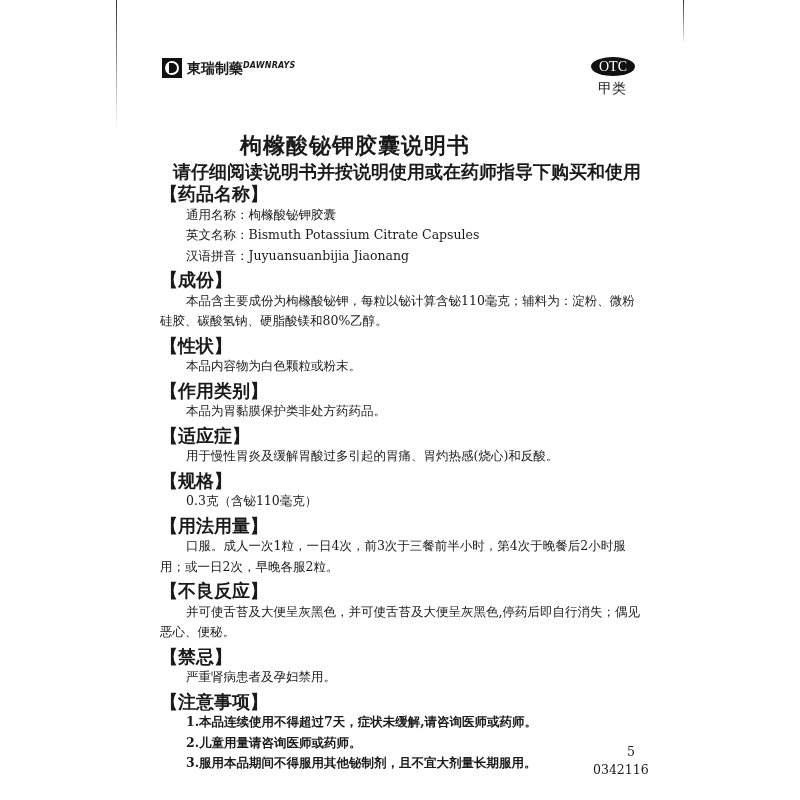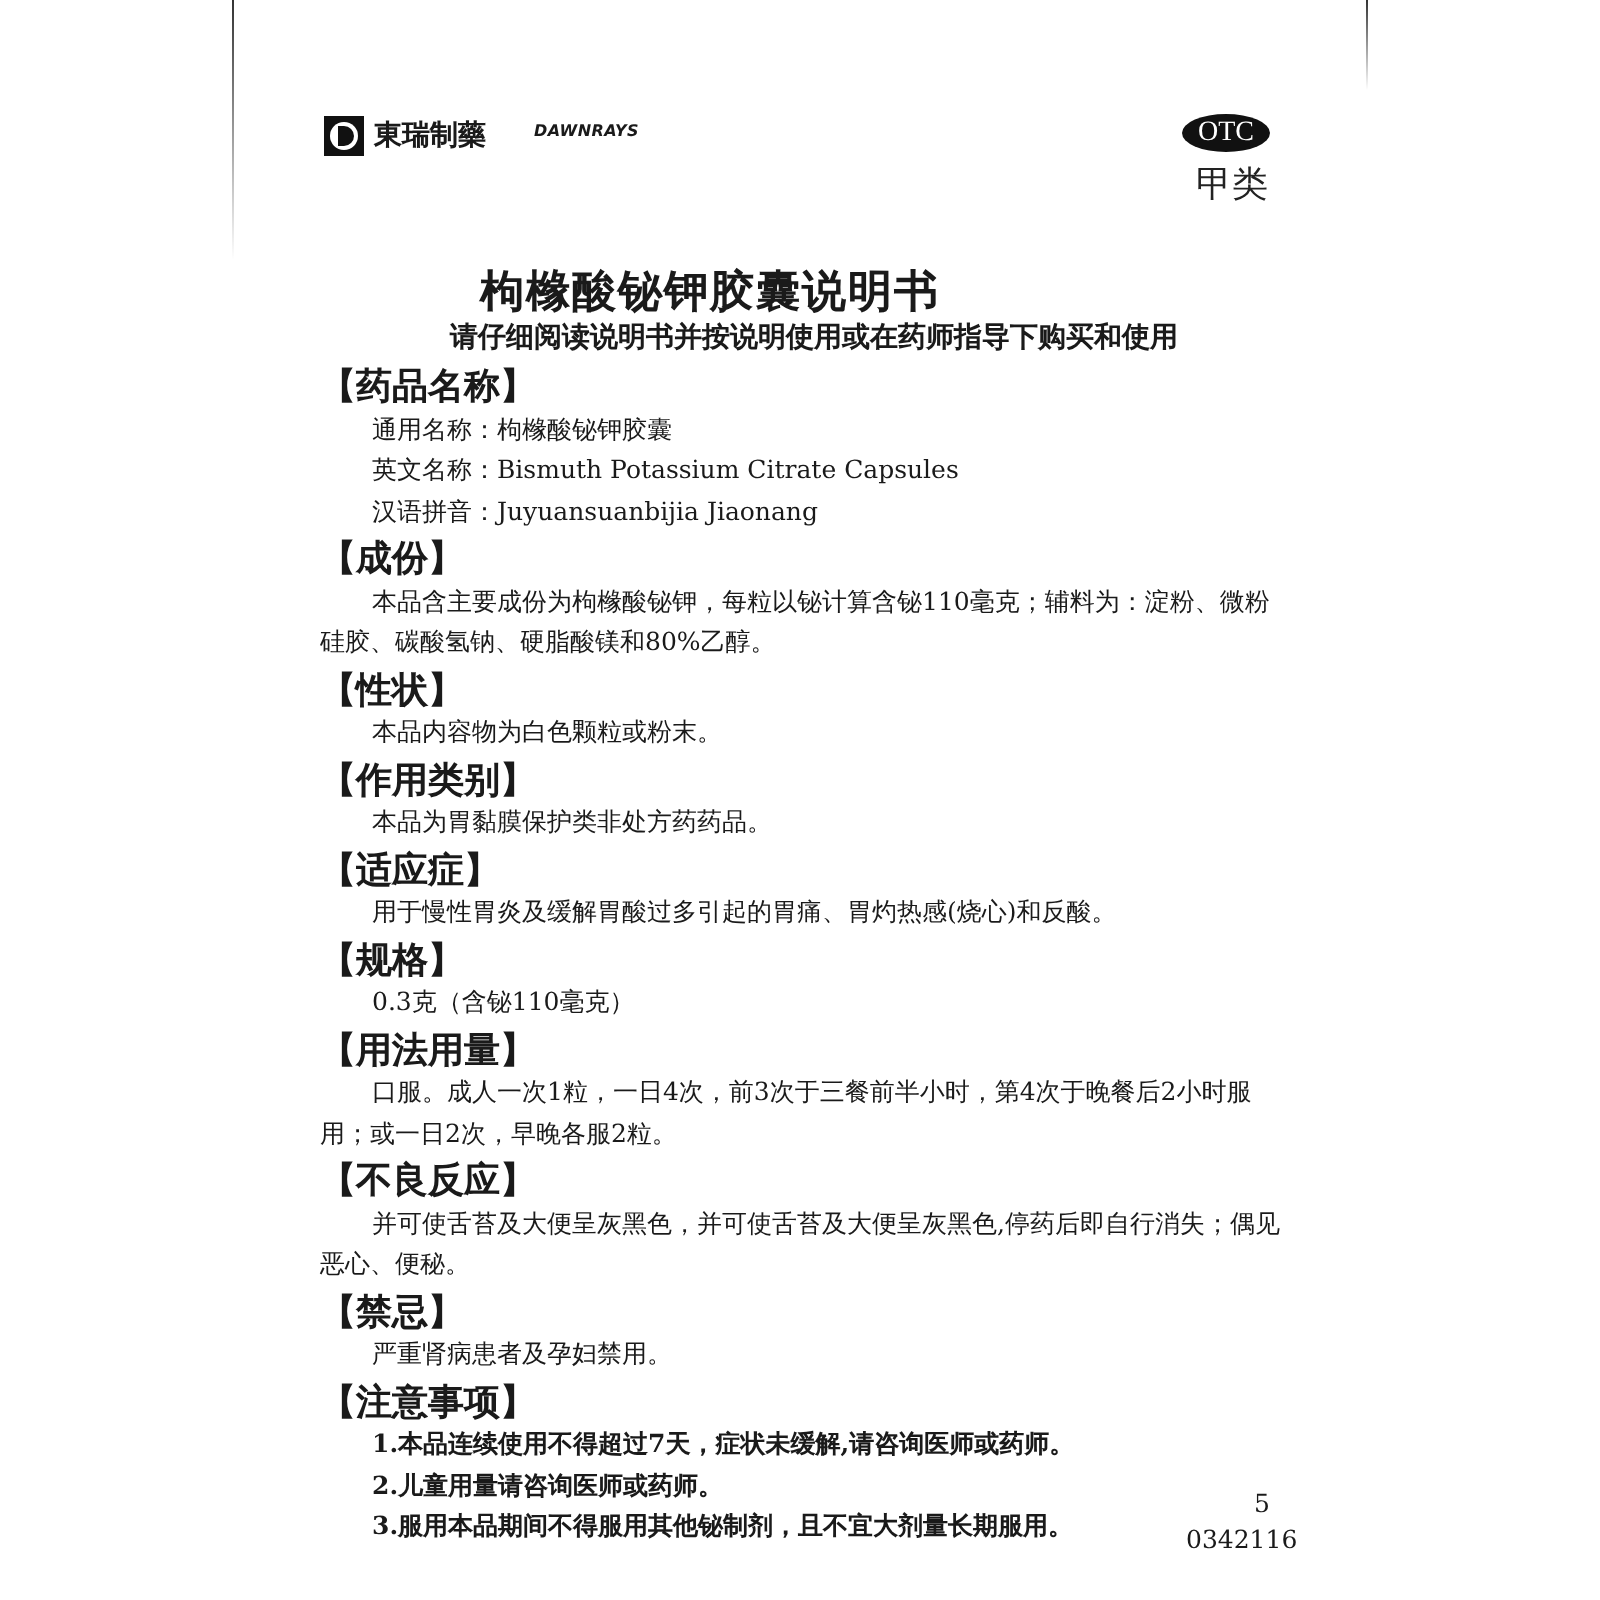--- a/index.html
+++ b/index.html
@@ -9,26 +9,26 @@
   }
   .edge { position: absolute; top: 0; width: 1px; background: linear-gradient(#333, rgba(0,0,0,0)); }
   .edge-left { left: 116px; height: 130px; }
   .edge-right { left: 683px; height: 45px; }
   .logo { position: absolute; left: 162px; top: 58px; display: flex; align-items: center; }
   .logo-mark { width: 20px; height: 20px; background: #111; position: relative; margin-right: 5px; }
   .logo-mark::before { content: ""; position: absolute; left: 3px; top: 3px; width: 14px; height: 14px; border-radius: 50%; background: #fff; }
   .logo-mark::after { content: ""; position: absolute; left: 7px; top: 5px; width: 8px; height: 10px; border-radius: 0 5px 5px 0; background: #111; }
   .logo-text { display: flex; flex-direction: row; line-height: 1; }
   .logo-cn { font-family: "DejaVu Sans", sans-serif; font-weight: bold; font-size: 14px; letter-spacing: 0px; }
-  .logo-en { font-family: "DejaVu Sans", sans-serif; font-weight: bold; font-style: italic; font-size: 8px; letter-spacing: 0.2px; margin-top: 1px; margin-left: 24px; }
+  .logo-en { font-family: "DejaVu Sans", sans-serif; font-weight: bold; font-style: italic; font-size: 8px; letter-spacing: 0.2px; margin-top: 1px; }
   .otc { position: absolute; left: 591px; top: 57px; width: 44px; height: 19px; border-radius: 50%; background: #111; color: #fff;
     font-family: "Liberation Serif", serif; font-size: 14px; display: flex; align-items: center; justify-content: center; }
-  .otc-class { position: absolute; left: 598px; top: 80px; font-size: 18px; color: #222; font-family: "DejaVu Sans", sans-serif; }
+  .otc-class { position: absolute; left: 598px; top: 80px; font-size: 14px; color: #222; font-family: "DejaVu Sans", sans-serif; }
   .title { position: absolute; left: 0; width: 710px; top: 131px; text-align: center; font-size: 22px; font-family: "DejaVu Sans", sans-serif; font-weight: bold; letter-spacing: 1px; }
-  .subtitle { position: absolute; left: 0; width: 800px; top: 160px; text-align: center; font-size: 14px; font-weight: bold; padding-left: 14px; box-sizing: border-box; }
+  .subtitle { position: absolute; left: 0; width: 800px; top: 160px; text-align: center; font-size: 18px; font-weight: bold; padding-left: 14px; box-sizing: border-box; }
   .content { position: absolute; left: 160px; top: 180px; width: 480px; font-size: 12.5px; line-height: 20.5px; }
   .sec-head { font-family: "DejaVu Sans", sans-serif; font-weight: bold; font-size: 18px; margin-top: 4px; }
   .line { padding-left: 26px; white-space: nowrap; }
   .para { text-indent: 26px; }
   .bold { font-weight: bold; }
   .code { position: absolute; left: 593px; top: 762px; font-size: 12.5px; }
   .page-num { position: absolute; left: 627px; top: 744px; font-size: 12.5px; }
 </style>
 </head>
 <body>

